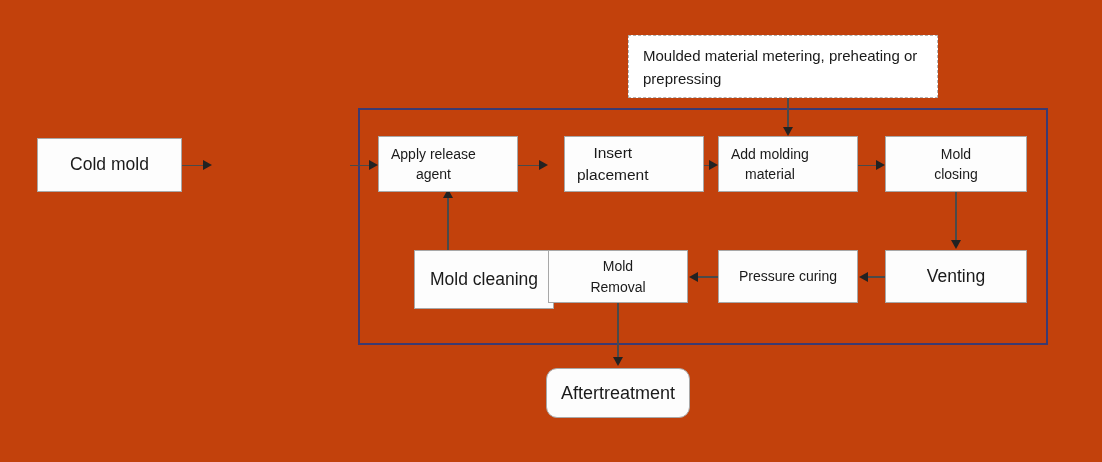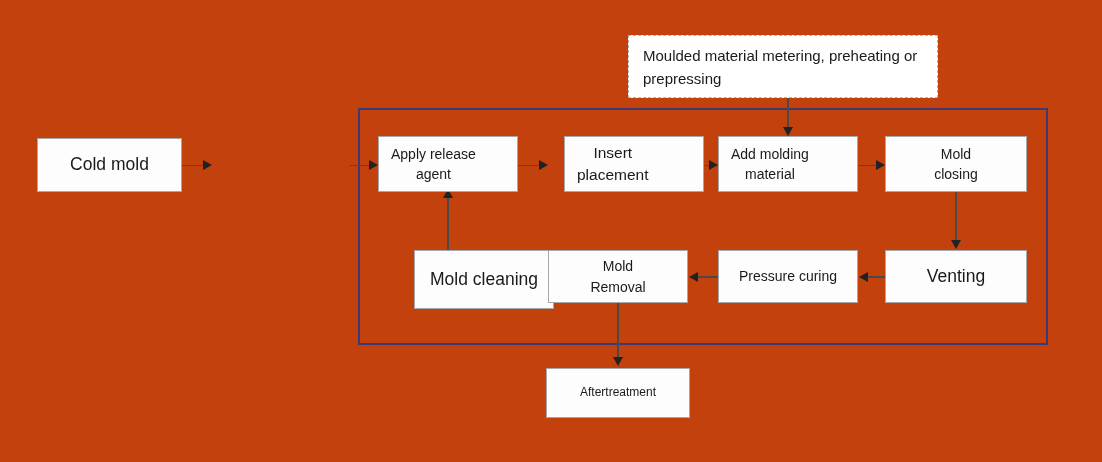--- a/index.html
+++ b/index.html
@@ -33,21 +33,21 @@
     text-align: center;
   }
   .box.left {
     justify-content: flex-start;
     text-align: center;
     padding-left: 12px;
   }
   .fs-lg  { font-size: 17.5px; }
   .fs-md  { font-size: 15.5px; }
   .fs-sm  { font-size: 14px; }
-  .fs-xs  { font-size: 12px; }
+  .fs-xs  { font-size: 18px; border-radius: 11px; }
 
   
   #group-container {
     position: absolute;
     box-sizing: border-box;
     border: 2.5px solid #3c3a72;
     background: transparent;
     z-index: 1;
   }
 

